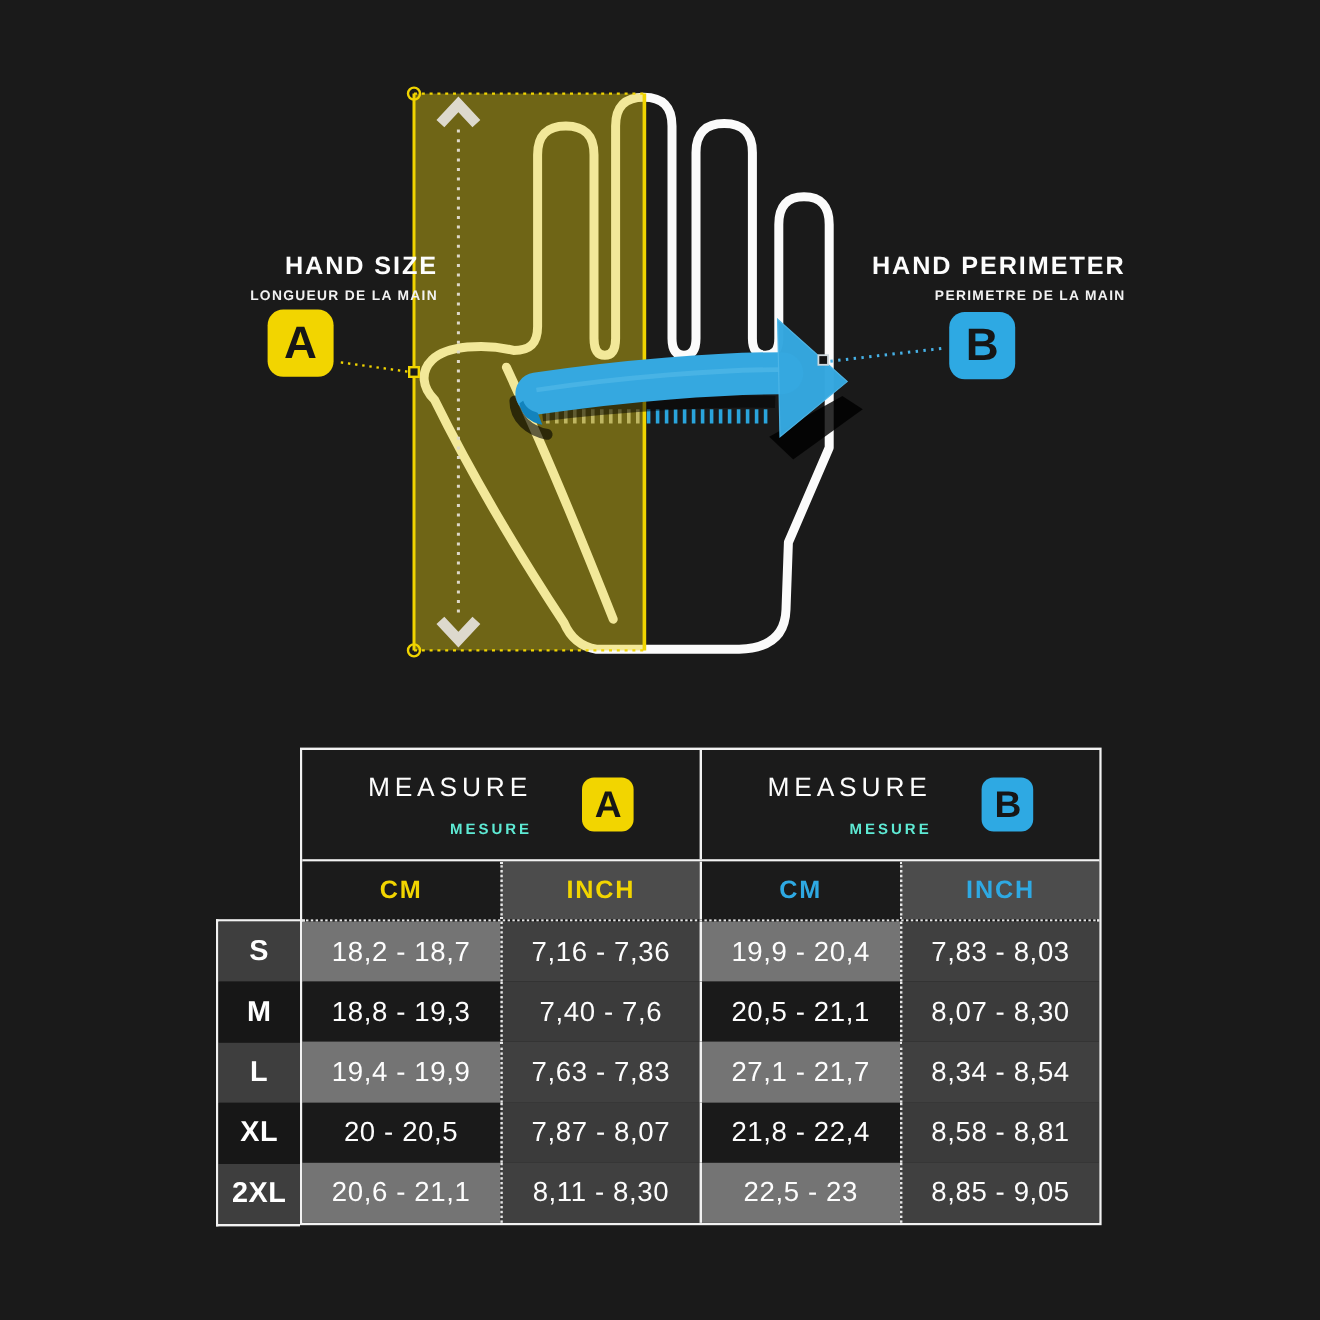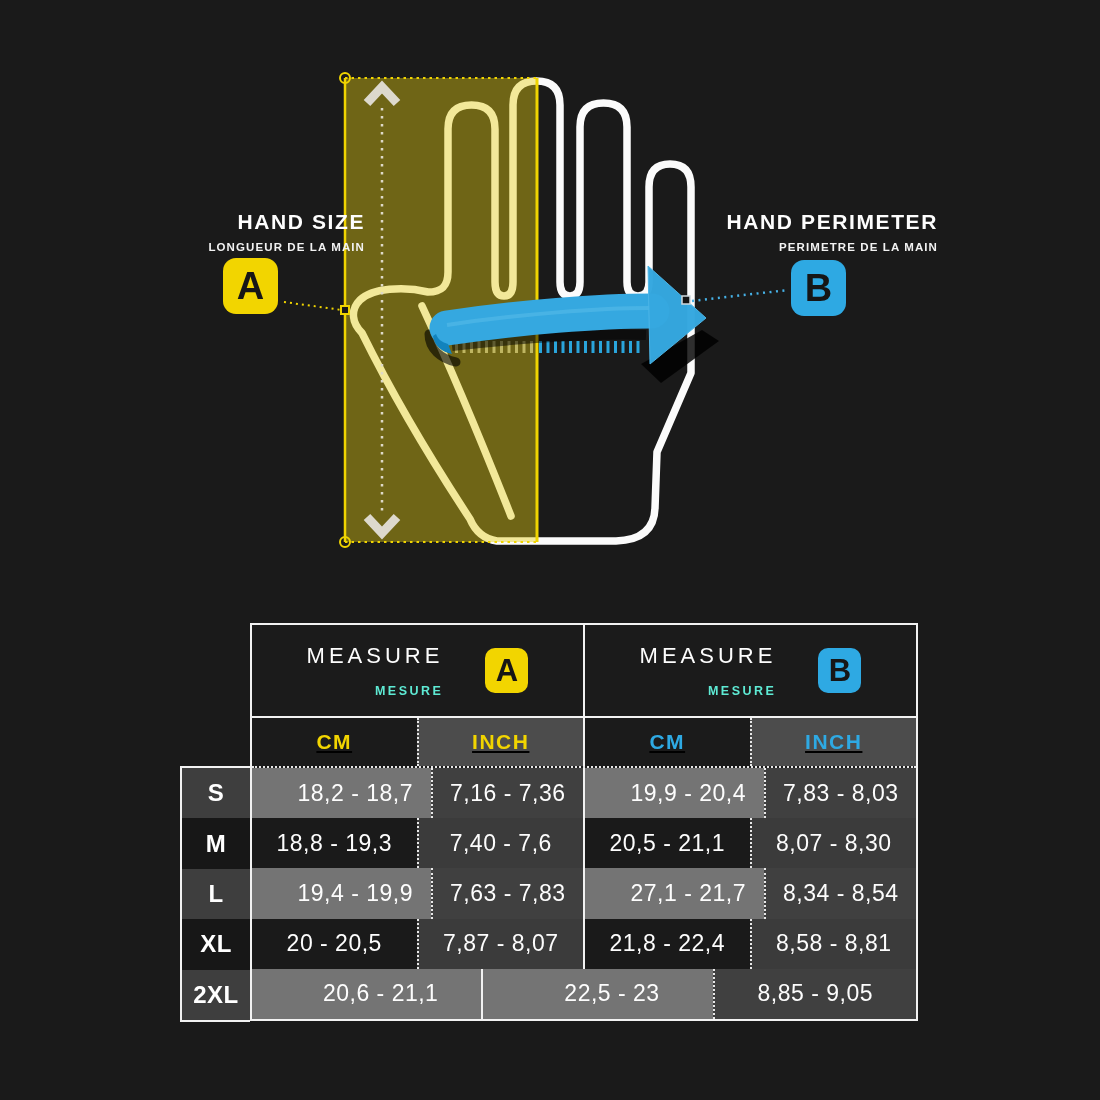--- a/index.html
+++ b/index.html
@@ -64,39 +64,39 @@
   }
   .m-sub {
     color:#5eead4; font-size:12.5px; font-weight:bold; letter-spacing:2.5px; margin-top:15px;
   }
   .hdr-badge {
     width:43px; height:45px; border-radius:10px;
     display:flex; align-items:center; justify-content:center;
     font-size:31px; font-weight:bold; color:#161616;
   }
 
-  .sub-row { height:52px; display:flex; border-top:2px solid #f2f2f2; border-bottom:2px dotted #e8e8e8;text-decoration:underline; }
+  .sub-row { height:52px; display:flex; border-top:2px solid #f2f2f2; border-bottom:2px dotted #e8e8e8; }
   .sub-cell {
     flex:1 1 0; display:flex; align-items:center; justify-content:center;
     font-size:21px; font-weight:bold; letter-spacing:1.5px;
   }
   .sub-cell.cm   { background:#1b1b1b; }
   .sub-cell.inch { background:#4c4c4c; border-left:2px dotted #e8e8e8; }
   .sub-cell.bdiv { border-left:2px solid #f2f2f2; }
   .txt-yellow { color:#f2d500; }
   .txt-blue   { color:#2ea9e3; }
 
   .data-row { flex:1 1 0; display:flex; }
   .data-cell {
     flex:1 1 0; display:flex; align-items:center; justify-content:center;
     color:#fdfdfd; font-size:23px; font-weight:400; letter-spacing:0.5px;
   }
   .data-cell.inch { border-left:2px dotted #e8e8e8; }
   .data-cell.bdiv { border-left:2px solid #f2f2f2; }
-  .data-row.odd .cm   { background:#747474;padding-left:28px; }
+  .data-row.odd .cm   { background:#747474; }
   .data-row.odd .inch { background:#404040; }
   .data-row.even .cm   { background:#1a1a1a; }
   .data-row.even .inch { background:#3b3b3b; }
 </style>
 </head>
 <body>
 
 <svg class="abs" style="left:0;top:0" width="1100" height="620" viewBox="0 0 1100 620">
 
   <g fill="none" stroke="#fbfbfb" stroke-width="7.5" stroke-linejoin="round" stroke-linecap="round">
@@ -219,17 +219,18 @@
 
   <div class="data-row even">
     <div class="data-cell cm">20 - 20,5</div>
     <div class="data-cell inch">7,87 - 8,07</div>
     <div class="data-cell cm bdiv">21,8 - 22,4</div>
     <div class="data-cell inch">8,58 - 8,81</div>
   </div>
 
   <div class="data-row odd">
     <div class="data-cell cm">20,6 - 21,1</div>
+    <div class="data-cell inch">8,11 - 8,30</div>
     <div class="data-cell cm bdiv">22,5 - 23</div>
     <div class="data-cell inch">8,85 - 9,05</div>
   </div>
 
 </div>
 
 </body></html>

